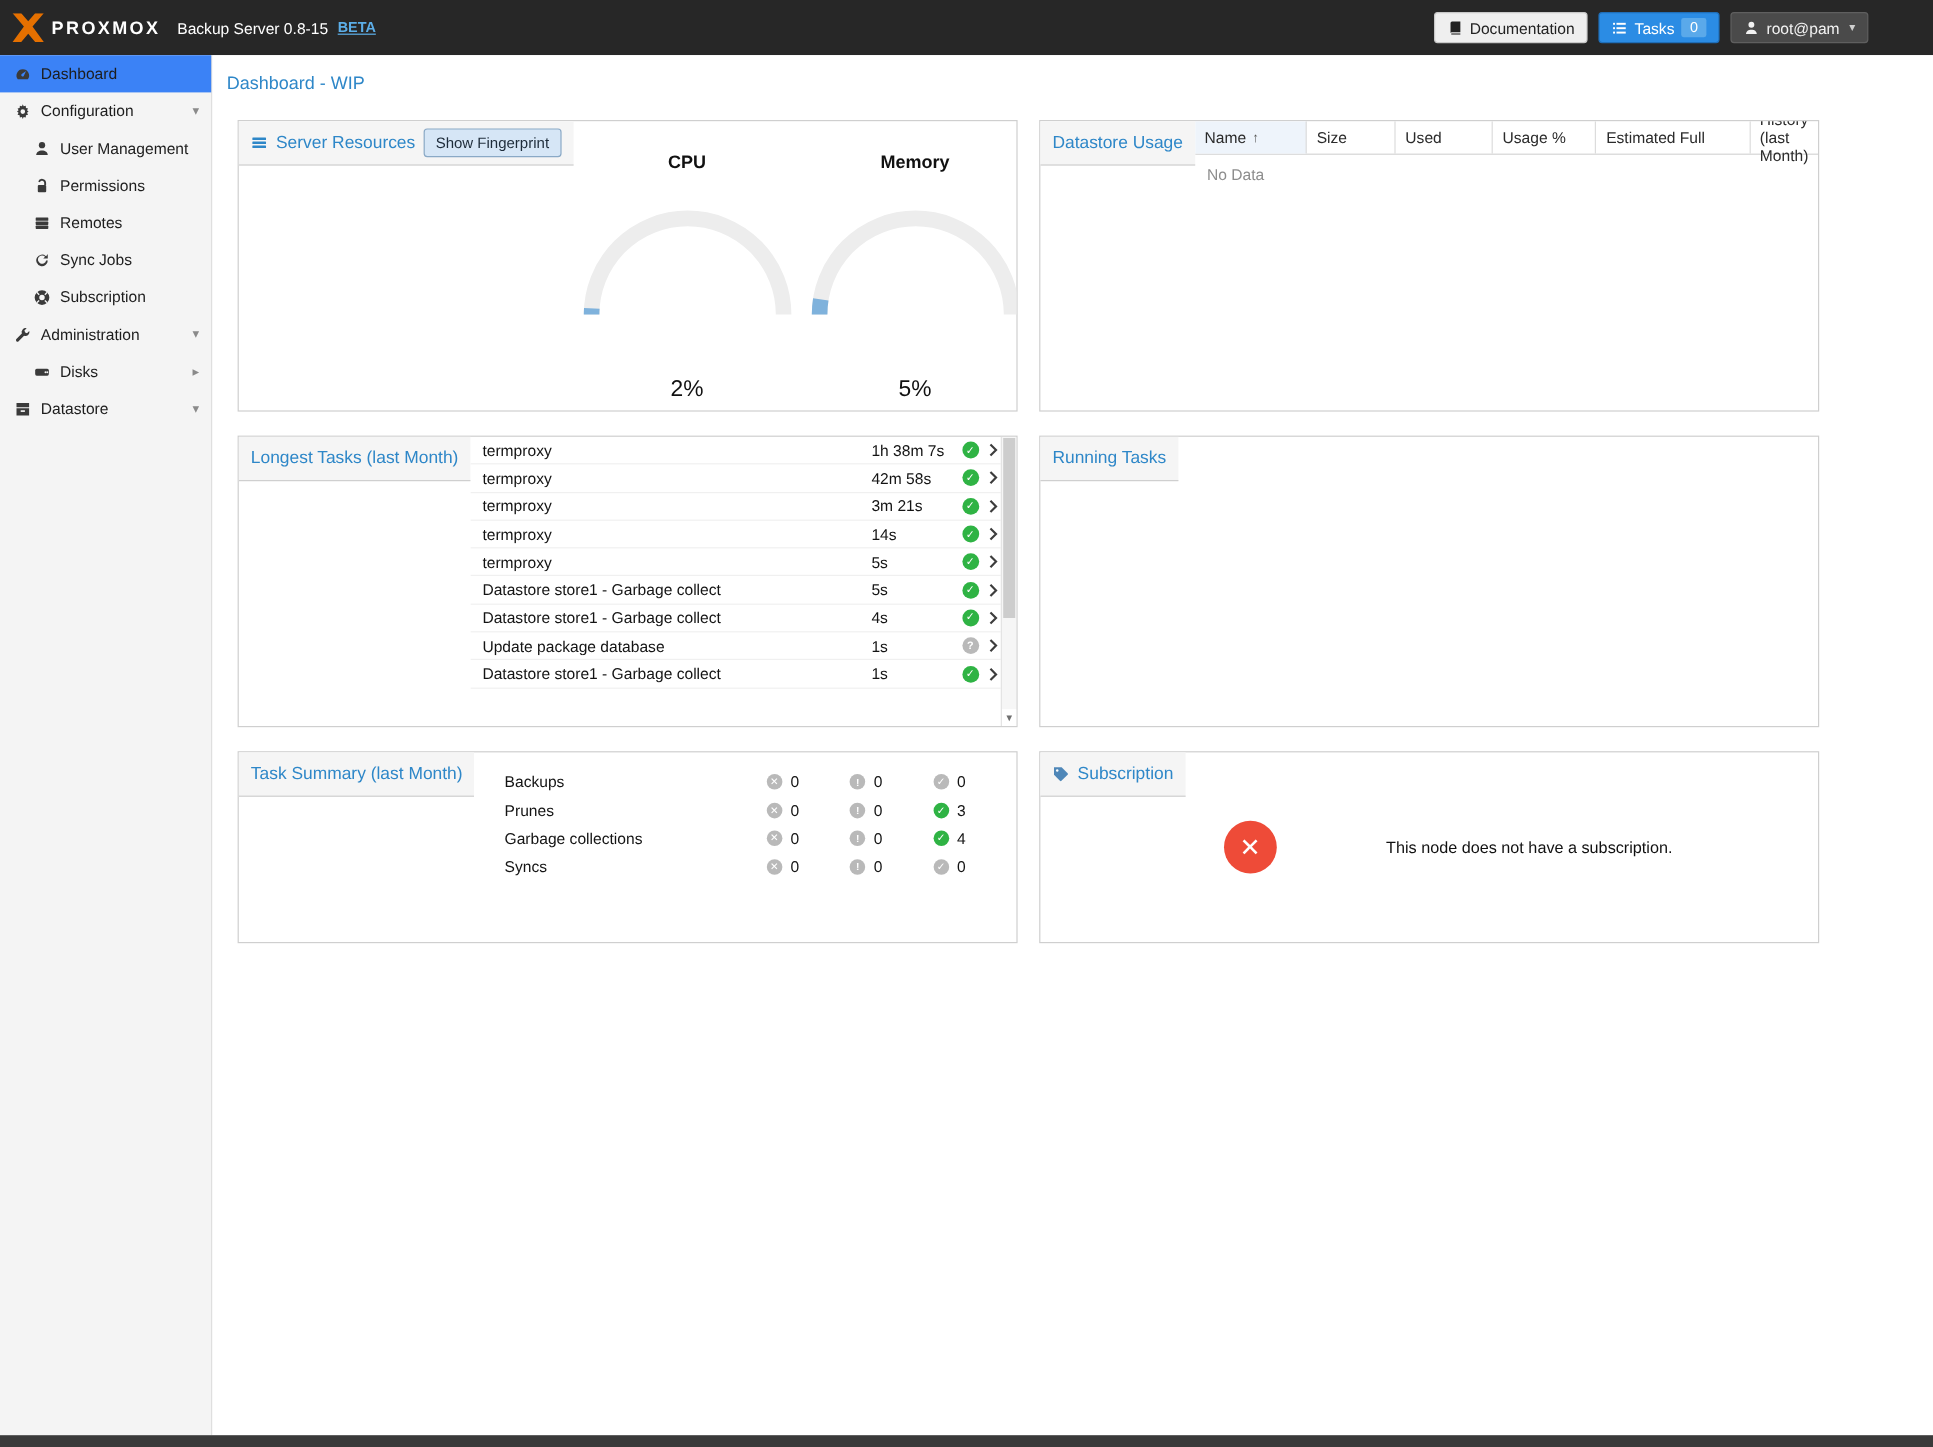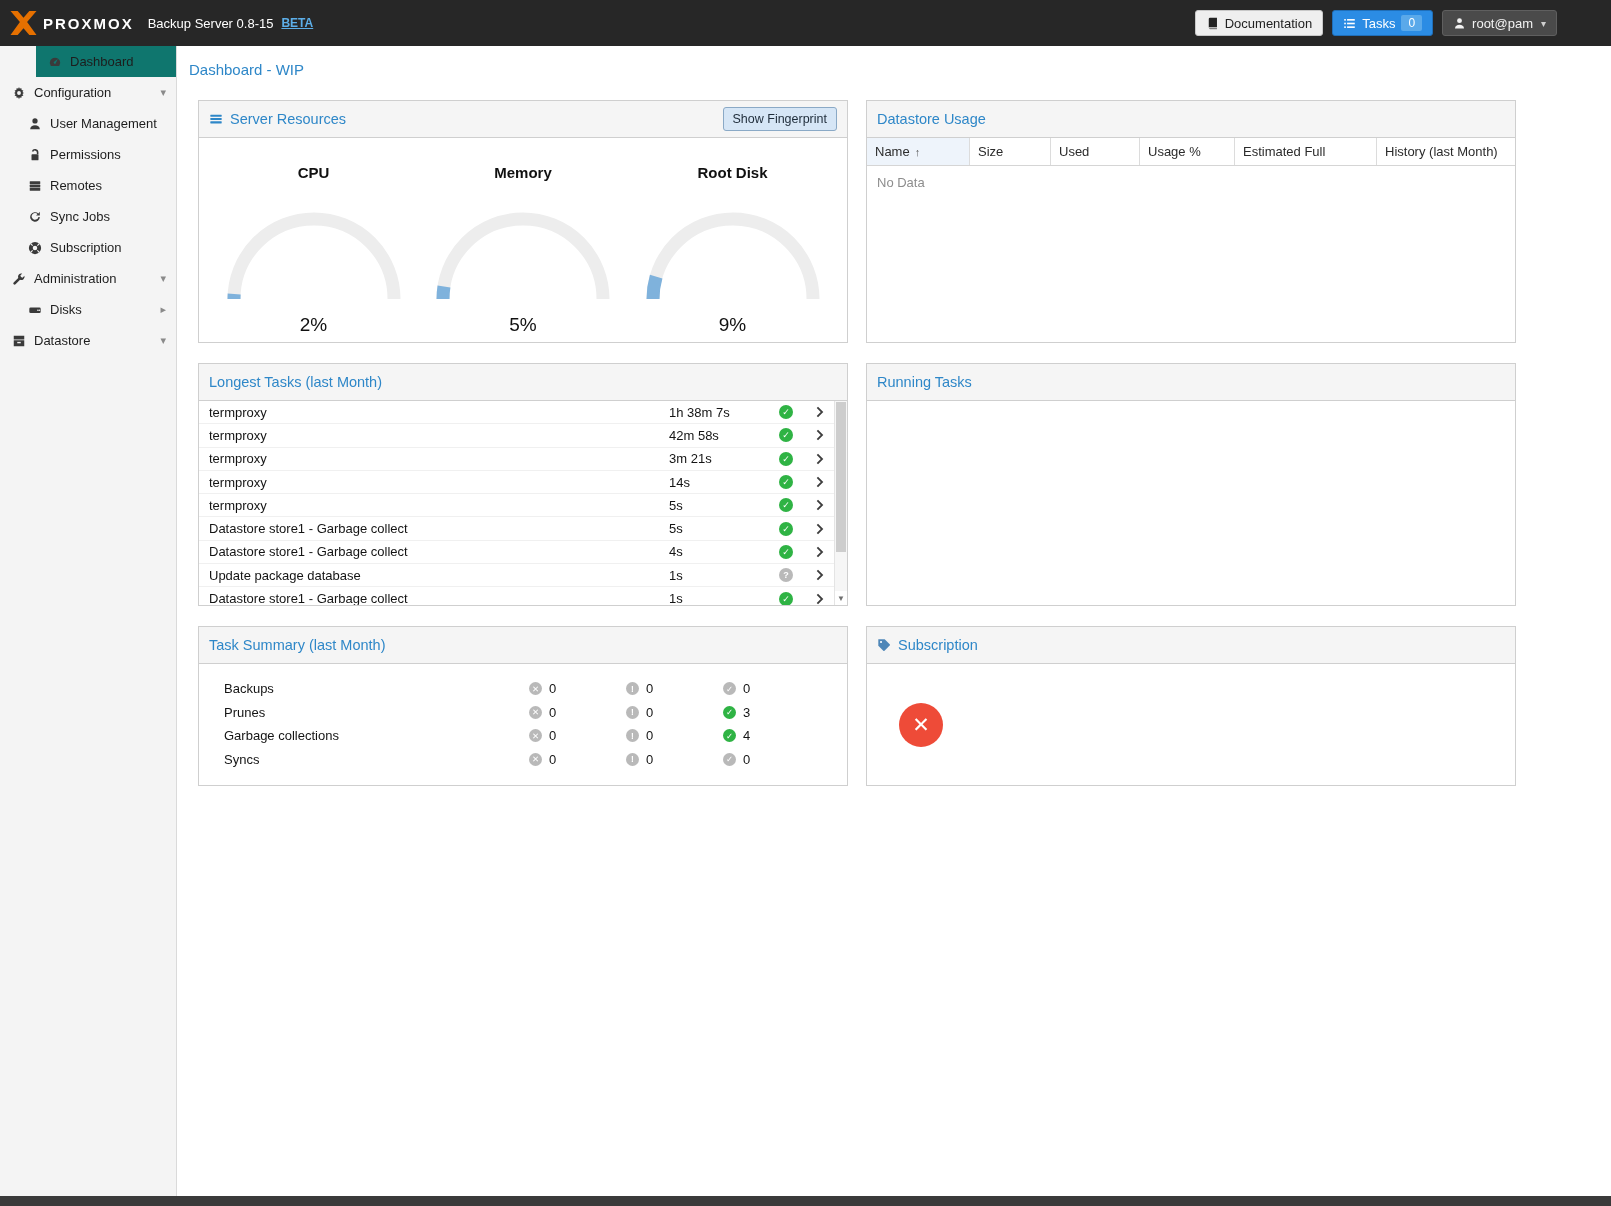--- a/index.html
+++ b/index.html
@@ -31,30 +31,30 @@
   .tb-btn.blue .badge{background:#5aa9ea;border-radius:2px;padding:1px 7px;font-size:12px;color:#fff;}
   .tb-btn.dark{background:#4a4a4a;border-color:#5f5f5f;color:#f2f2f2;}
   .tb-btn .caret{font-size:10px;color:#cfcfcf;margin-left:2px;}
 
   
   .main{display:flex;height:1150px;}
   .sidebar{width:177px;background:var(--sidebar-bg);border-right:1px solid #dadada;flex:none;padding-top:0;}
   .nav-item{display:flex;align-items:center;gap:8px;height:31px;padding:0 10px 0 12px;
             font-size:13px;color:#1d1d1d;cursor:pointer;}
   .nav-item.indent{padding-left:28px;}
-  .nav-item.selected{background:#0f766e;margin-left:36px;}
+  .nav-item.selected{background:#3b82f6;}
   .nav-item .icon{color:#3a3a3a;}
   .nav-item .caret{margin-left:auto;color:#8a8a8a;font-size:11px;}
   .content{flex:1;background:#fff;overflow:hidden;}
   .page-title{color:var(--accent);font-size:15px;padding:15px 0 0 12px;height:54px;}
   .panels{display:grid;grid-template-columns:650px 650px;grid-template-rows:243px 243px 160px;
           gap:20px 18px;padding-left:21px;}
 
   
-  .panel{border:1px solid var(--border);display:flex;flex-direction:column;background:#fff;}
+  .panel{border:1px solid var(--border);display:flex;flex-direction:row;background:#fff;}
   .panel-hd{height:37px;flex:none;background:var(--hd-bg);border-bottom:1px solid var(--border);
             display:flex;align-items:center;gap:7px;padding:0 10px;}
   .panel-title{color:var(--accent);font-size:14.5px;}
   .panel-hd .icon{color:var(--accent);}
   .panel-hd .icon.ticket{color:#4f87b8;}
   .fingerprint-btn{margin-left:auto;background:#d6e6f6;border:1px solid #8aa9c6;color:#1e2c3a;
                    font-size:12.5px;padding:4px 9px;border-radius:3px;cursor:pointer;font-family:inherit;}
   .panel-bd{flex:1;position:relative;overflow:hidden;}
 
   
@@ -530,20 +530,21 @@
           <span class="icon ticket">
             <svg viewBox="0 0 16 16">
                 <path d="M8.8 1.5 14.5 7.2a1 1 0 0 1 0 1.4l-5.9 5.9a1 1 0 0 1-1.4 0L1.5 8.8V1.5h7.3z"></path>
                 <circle cx="4.6" cy="4.6" r="1.2" fill="#fff"></circle>
               </svg>
           </span>
           <span class="panel-title">Subscription</span>
         </div>
         <div class="panel-bd sub-bd">
           <span class="sub-icon">✕</span>
+          <span class="sub-msg">This node does not have a subscription.</span>
         </div>
       </div>
 
     </div>
   </section>
 </div>
 
 <div class="bottombar"></div>
 
 </body></html>

